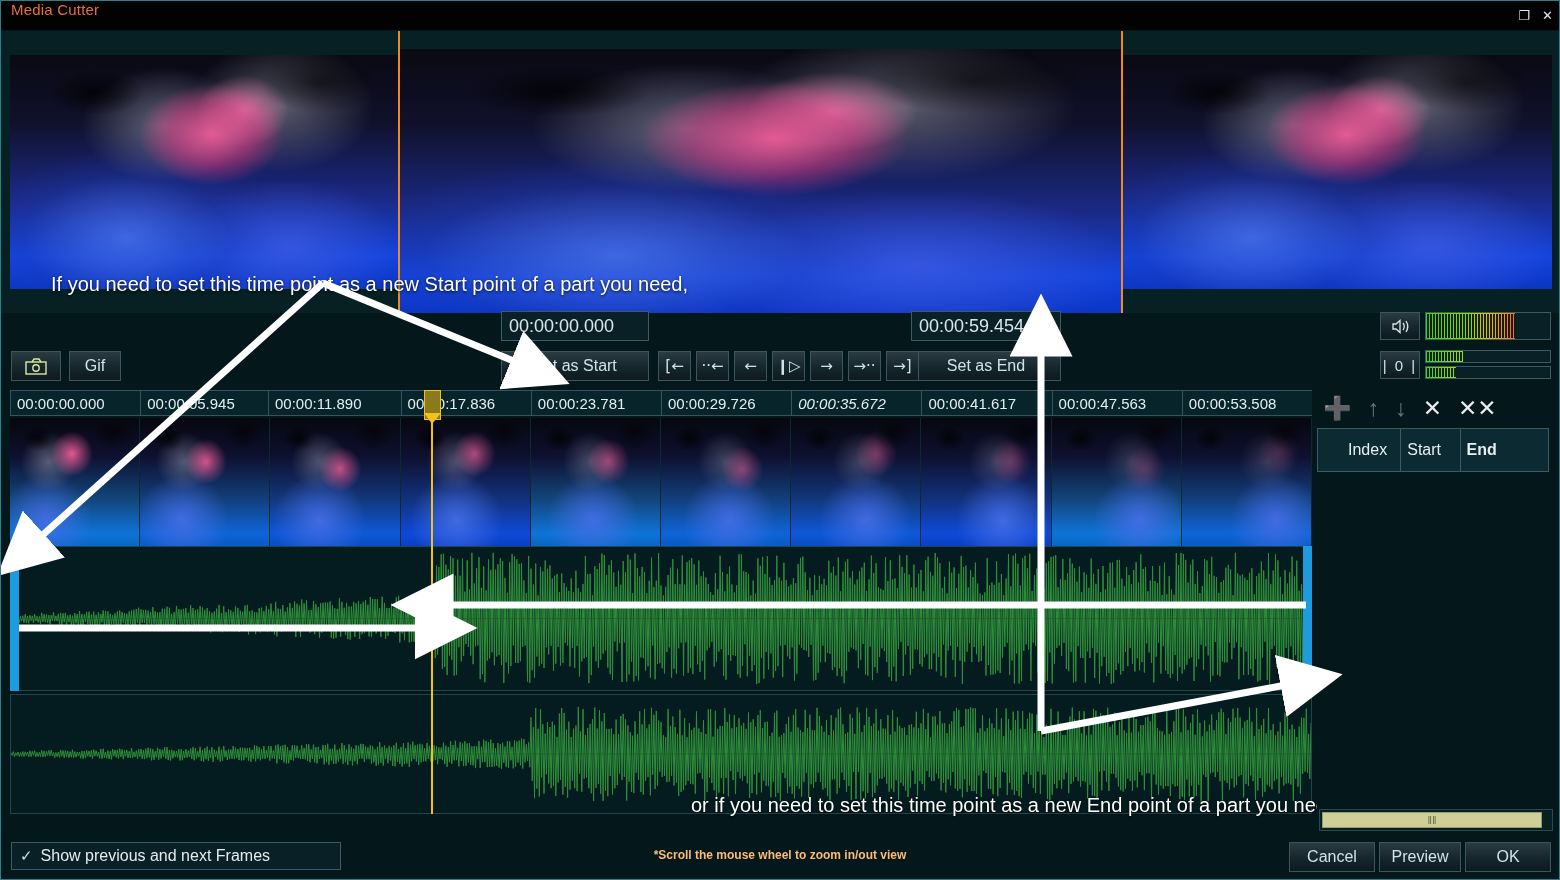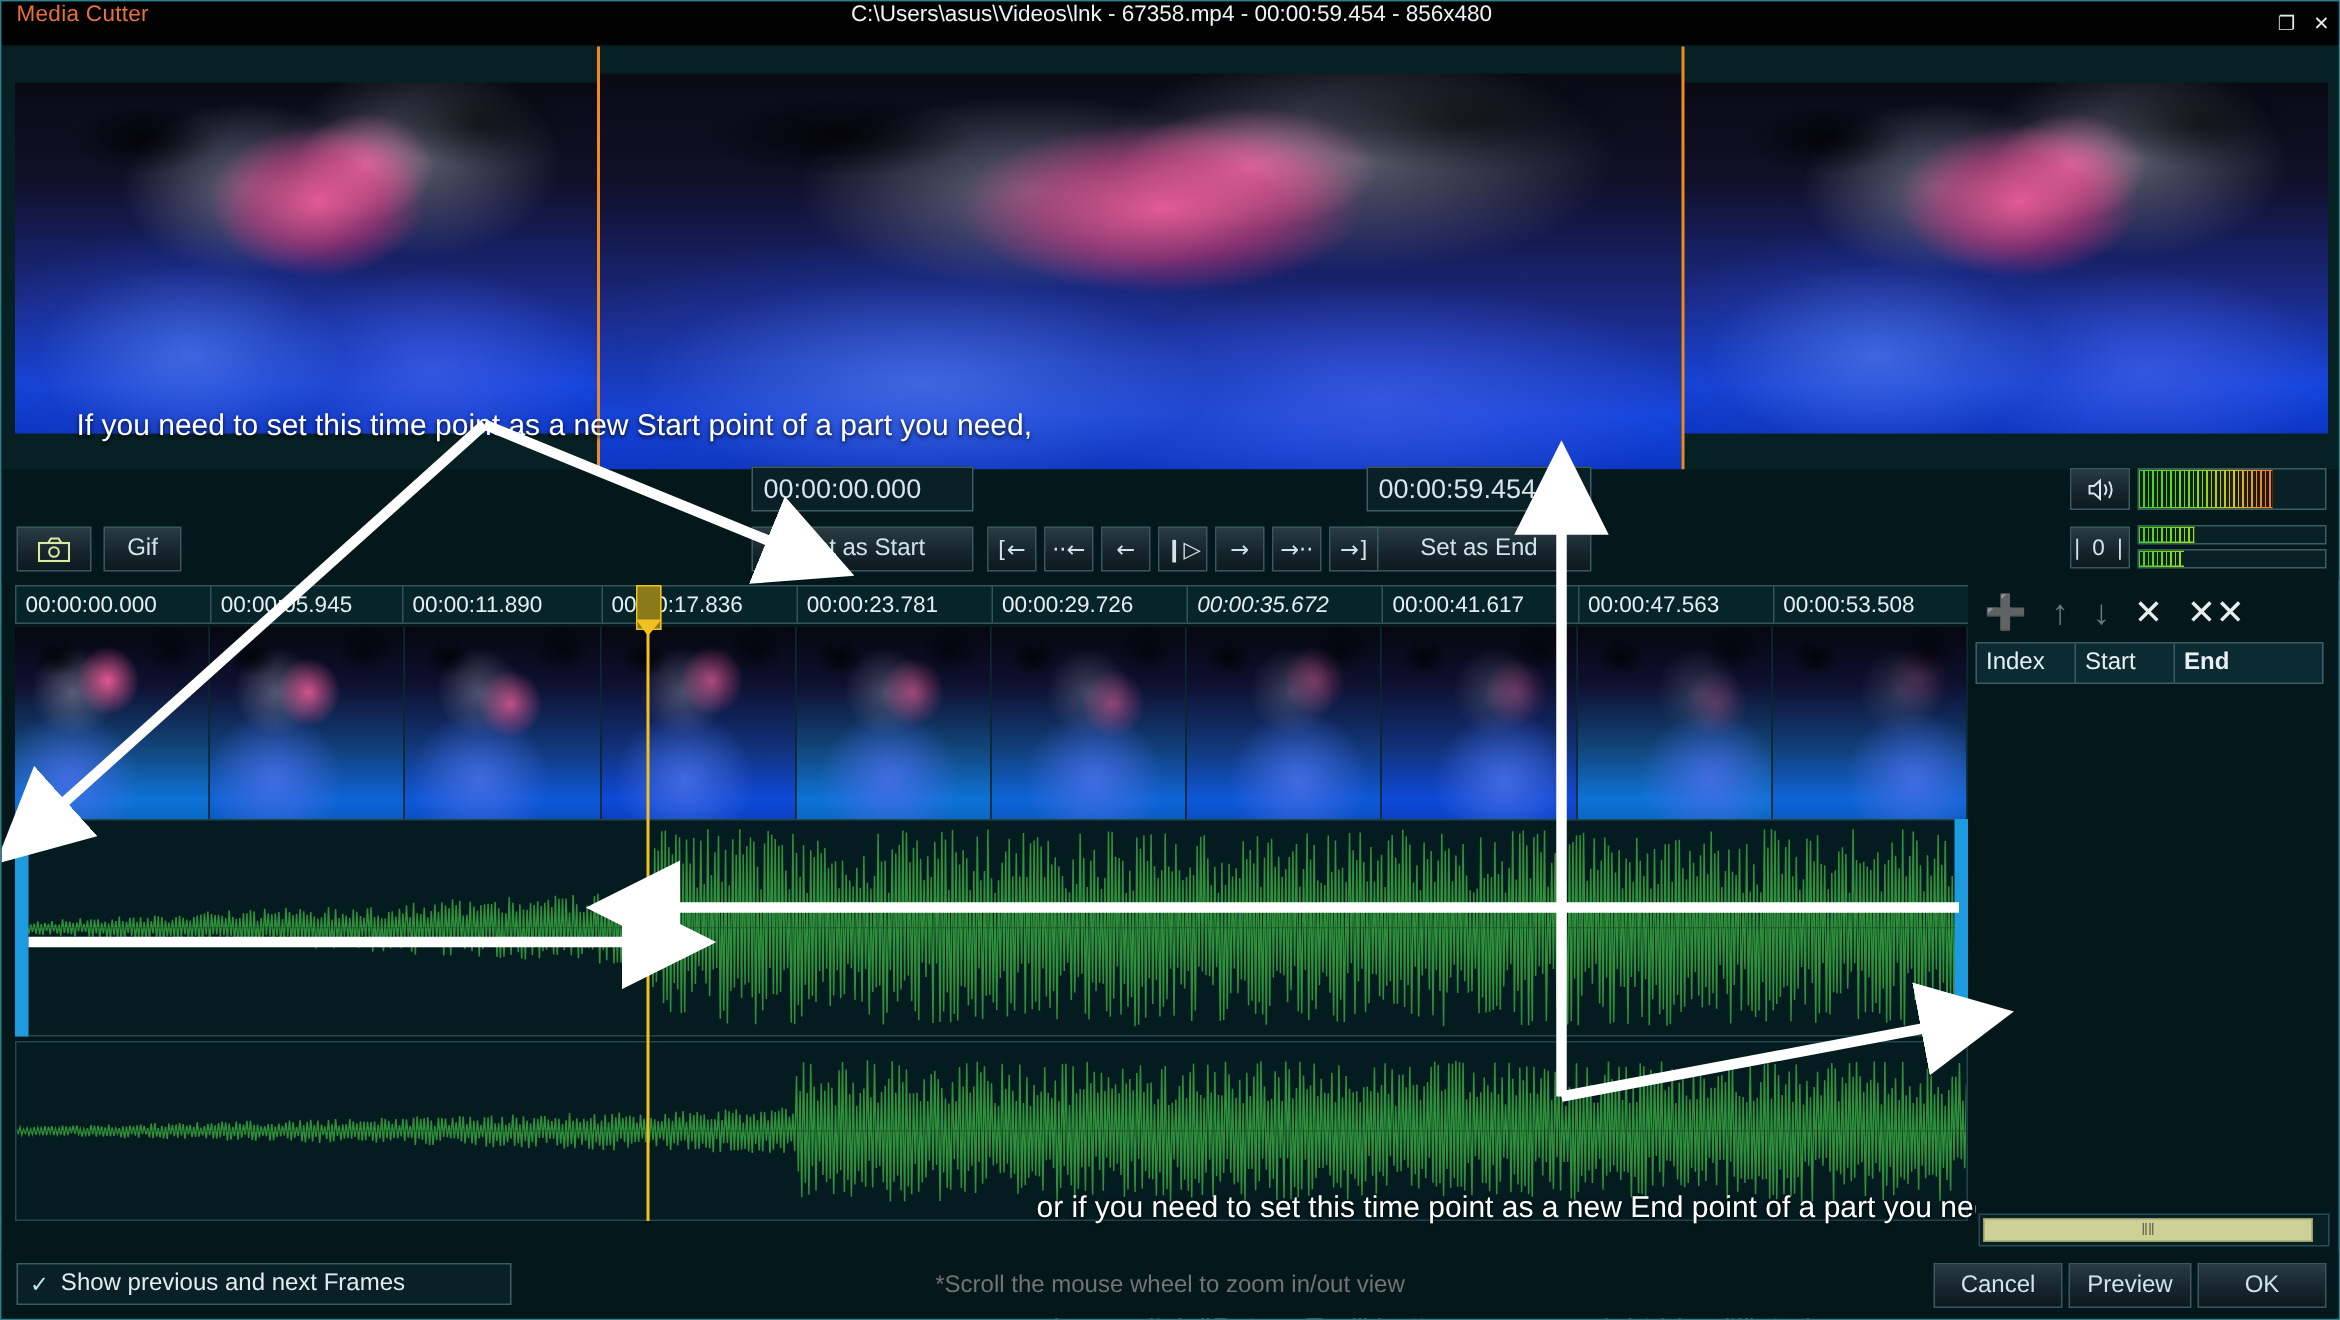--- a/index.html
+++ b/index.html
@@ -121,21 +121,21 @@
                 border-left:8px solid transparent;border-right:9px solid transparent;
                 border-top:11px solid #f2c021;}
 
   
   #rpanel{position:absolute;left:1316px;top:389px;width:238px;height:424px;background:#04181c;}
   #rtools{position:absolute;left:0;top:0;width:238px;height:36px;display:flex;align-items:center;
           gap:16px;padding-left:6px;box-sizing:border-box;}
   .ricon{color:#e8eef0;font-size:23px;line-height:1;cursor:default;}
   .ricon.dim{color:#637c82;}
   #rtable{position:absolute;left:0;top:38px;width:232px;background:#04181c;}
-  #rhead{display:flex;height:28px;background:#0c2a31;border:1px solid #3c5b63;box-sizing:border-box;}
+  #rhead{display:flex;height:44px;background:#0c2a31;border:1px solid #3c5b63;box-sizing:border-box;padding-left:24px;}
   .rh{color:#e6eff1;font-size:16px;display:flex;align-items:center;padding-left:6px;
       box-sizing:border-box;border-right:1px solid #3c5b63;}
   .rh:last-child{border-right:none;}
   .rrow{display:flex;height:26px;background:#0d3038;border:1px solid #2a4a52;border-top:none;
         box-sizing:border-box;}
   .rc{color:#dde9ec;font-size:16px;display:flex;align-items:center;padding-left:6px;
       box-sizing:border-box;}
   .c-index{width:66px;} .c-start{width:66px;} .c-end{width:98px;font-weight:bold;}
 
   #rscroll{position:absolute;left:1318px;top:808px;width:234px;height:22px;background:#062024;
@@ -143,37 +143,36 @@
   #rthumb{position:absolute;left:2px;top:2px;width:220px;height:16px;background:#cfcf98;
           border:1px solid #9a9a6a;color:#6a6a4a;font-size:11px;
           display:flex;align-items:center;justify-content:center;box-sizing:border-box;}
 
   
   #bottom{position:absolute;left:0;top:833px;width:1560px;height:46px;background:#04181c;}
   #chk-frames{position:absolute;left:10px;top:841px;width:330px;height:28px;background:#0a2027;
               border:1px solid #3c5b63;box-sizing:border-box;display:flex;align-items:center;
               gap:8px;padding-left:8px;color:#e2eced;font-size:16px;}
   #chk-mark{color:#bfe6ef;font-size:15px;}
-  #hint{position:absolute;left:0;right:0;top:847px;text-align:center;color:#737373;font-size:16px;}
+  #hint{position:absolute;left:0;right:0;top:847px;text-align:center;color:#fdba74;font-size:12px;font-weight:bold;}
   .bbtn{position:absolute;top:841px;height:30px;font-size:16px;}
   #btn-cancel{left:1288px;width:86px;}
   #btn-preview{left:1378px;width:82px;}
   #btn-ok{left:1464px;width:86px;}
 
   
   #arrows{position:absolute;left:0;top:0;width:1560px;height:880px;pointer-events:none;}
 </style>
 </head>
 <body>
 
 <div id="app">
 
   <div id="titlebar">
     <span id="app-title">Media Cutter</span>
-    <span id="doc-title">C:\Users\asus\Videos\lnk - 67358.mp4 - 00:00:59.454 - 856x480</span>
     <span id="win-btns">
       <span class="winbtn">❐</span>
       <span class="winbtn">✕</span>
     </span>
   </div>
 
   <div id="previews">
     <div class="pv" id="pv-left">
       <div class="pv-img">
           <div class="smoke"></div>

